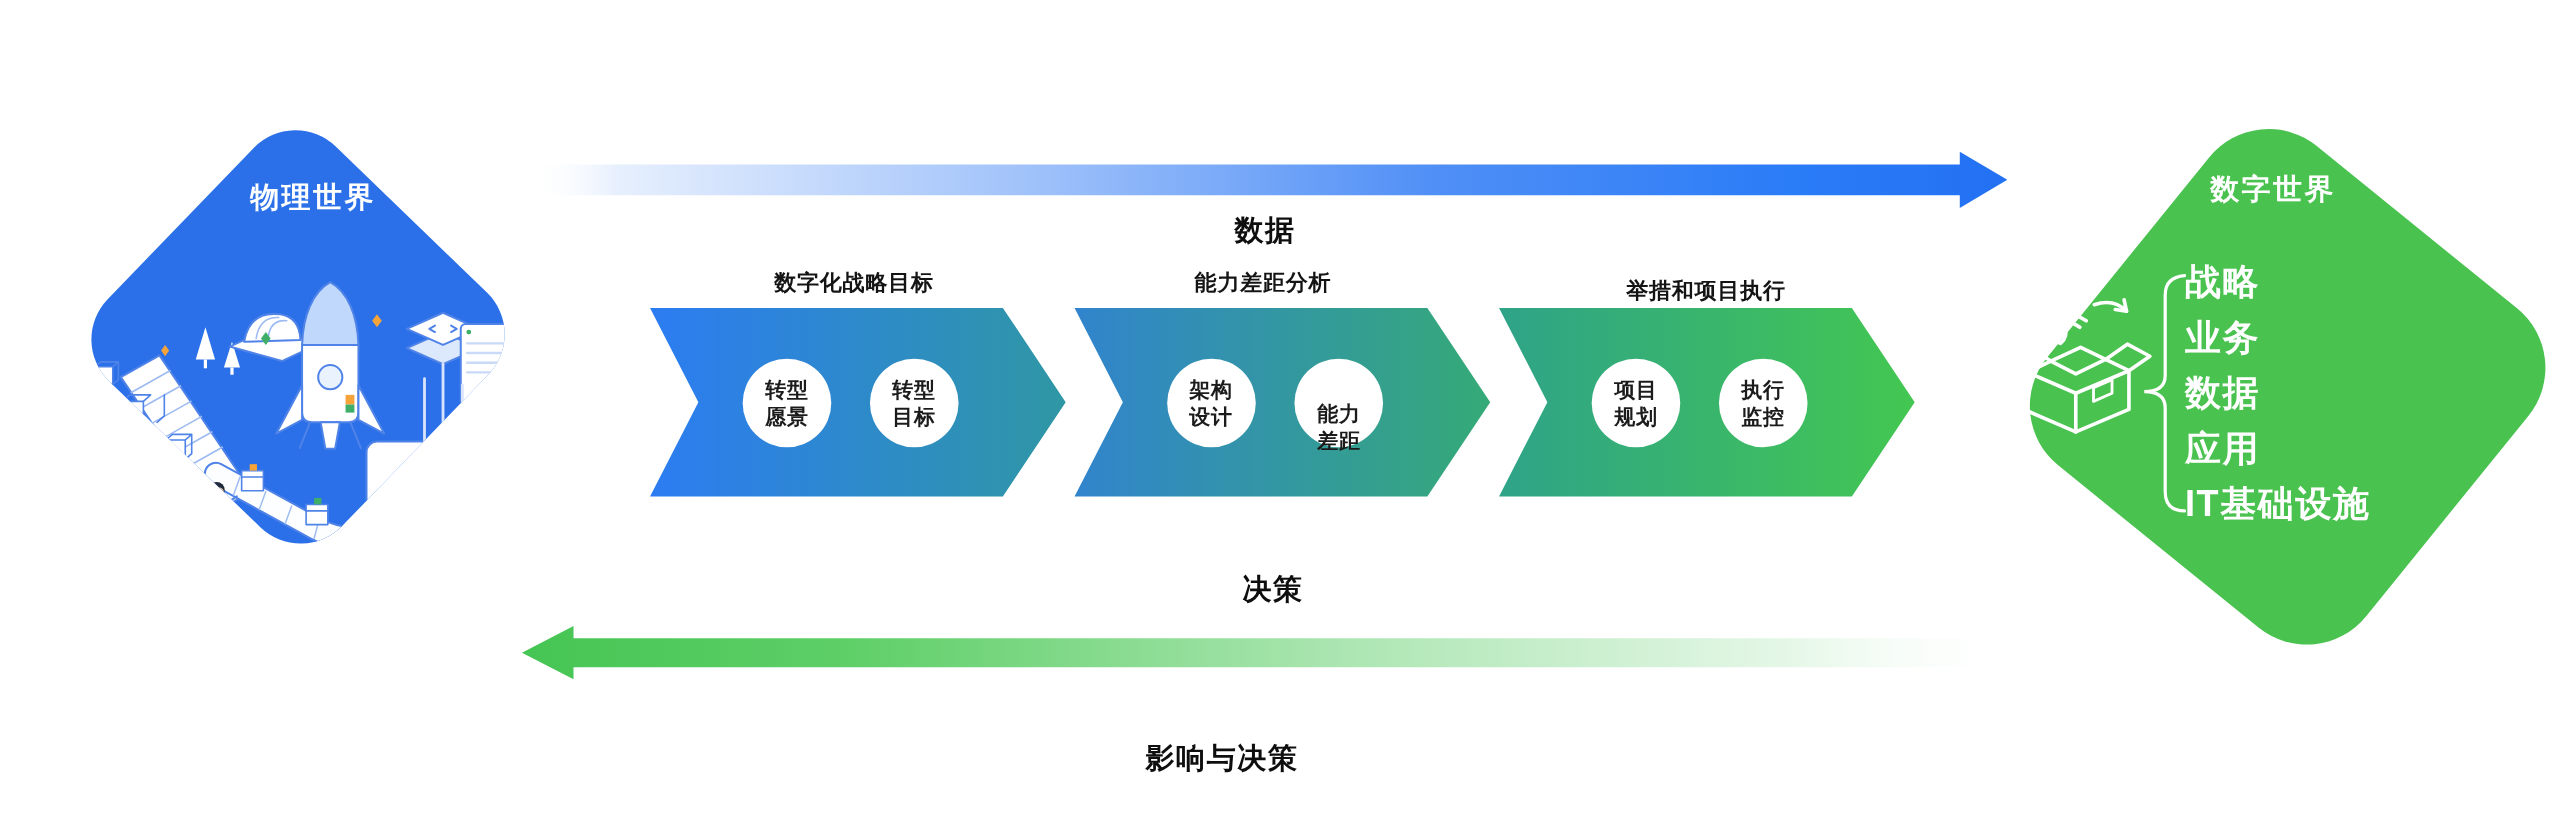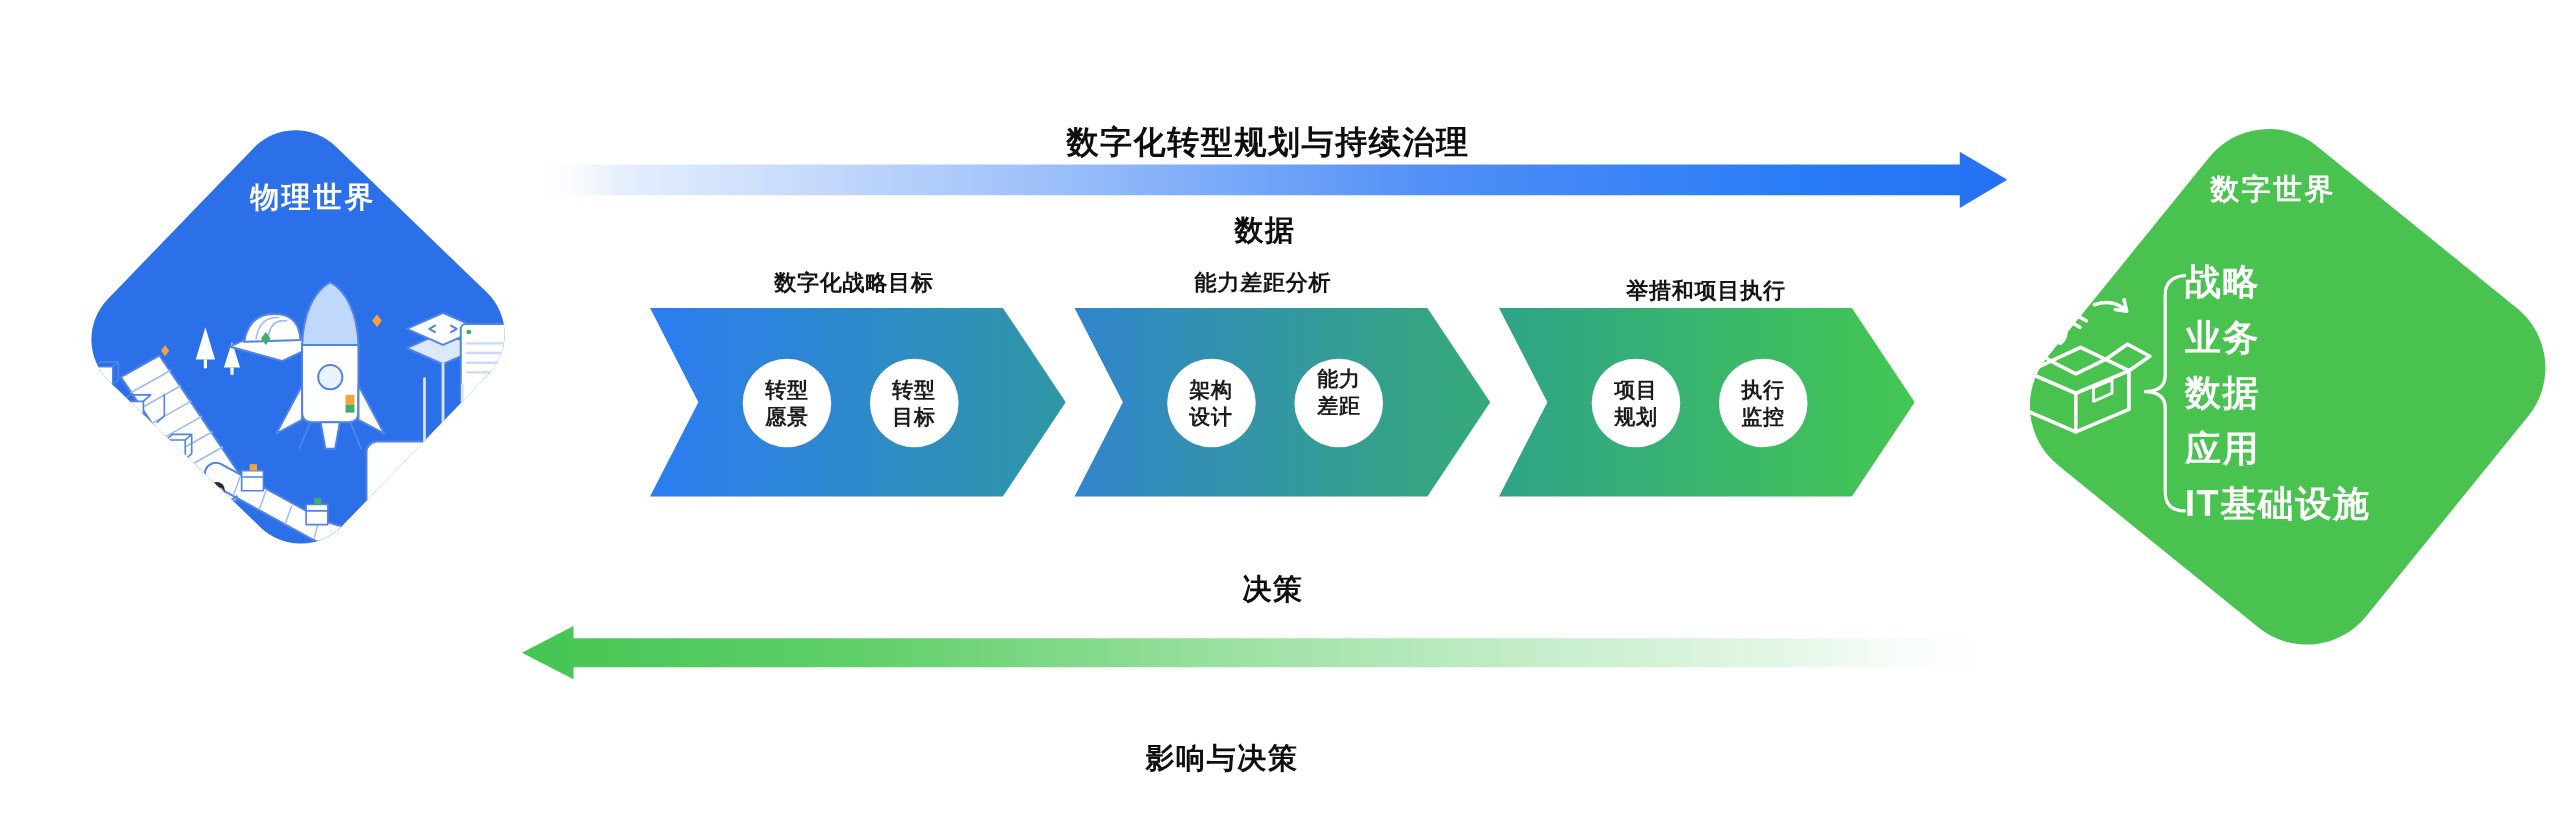--- a/index.html
+++ b/index.html
@@ -242,41 +242,40 @@
       <polygon points="1861,382 2299,382 2377,499 2299,616 1861,616 1921,499" fill="url(#gStage3)"></polygon>
       <circle cx="977" cy="500" r="55" fill="#ffffff"></circle>
       <circle cx="1135" cy="500" r="55" fill="#ffffff"></circle>
       <circle cx="1504" cy="500" r="55" fill="#ffffff"></circle>
       <circle cx="1662" cy="500" r="55" fill="#ffffff"></circle>
       <circle cx="2031" cy="500" r="55" fill="#ffffff"></circle>
       <circle cx="2189" cy="500" r="55" fill="#ffffff"></circle>
     </g>
   </svg>
 
-  <div class="txt centered flow-title" style="left:1268px;top:143px;">数字化转型规划与持续治理</div>
 
   <div class="txt centered flow-sub" style="left:1265px;top:231px;">数据</div>
 
   <div class="txt centered stage-label" style="left:854px;top:283px;">数字化战略目标</div>
   <div class="txt centered stage-label" style="left:1263px;top:283px;">能力差距分析</div>
   <div class="txt centered stage-label" style="left:1706px;top:291px;">举措和项目执行</div>
 
   <div class="circle-text" style="left:787px;top:403px;">
     <span>转型</span>
     <span>愿景</span>
   </div>
   <div class="circle-text" style="left:914px;top:403px;">
     <span>转型</span>
     <span>目标</span>
   </div>
   <div class="circle-text" style="left:1211px;top:403px;">
     <span>架构</span>
     <span>设计</span>
   </div>
-  <div class="circle-text" style="left:1339px;top:392px;">
+  <div class="circle-text" style="left:1339px;top:427px;">
     <span>能力</span>
     <span>差距</span>
   </div>
   <div class="circle-text" style="left:1636px;top:403px;">
     <span>项目</span>
     <span>规划</span>
   </div>
   <div class="circle-text" style="left:1763px;top:403px;">
     <span>执行</span>
     <span>监控</span>

